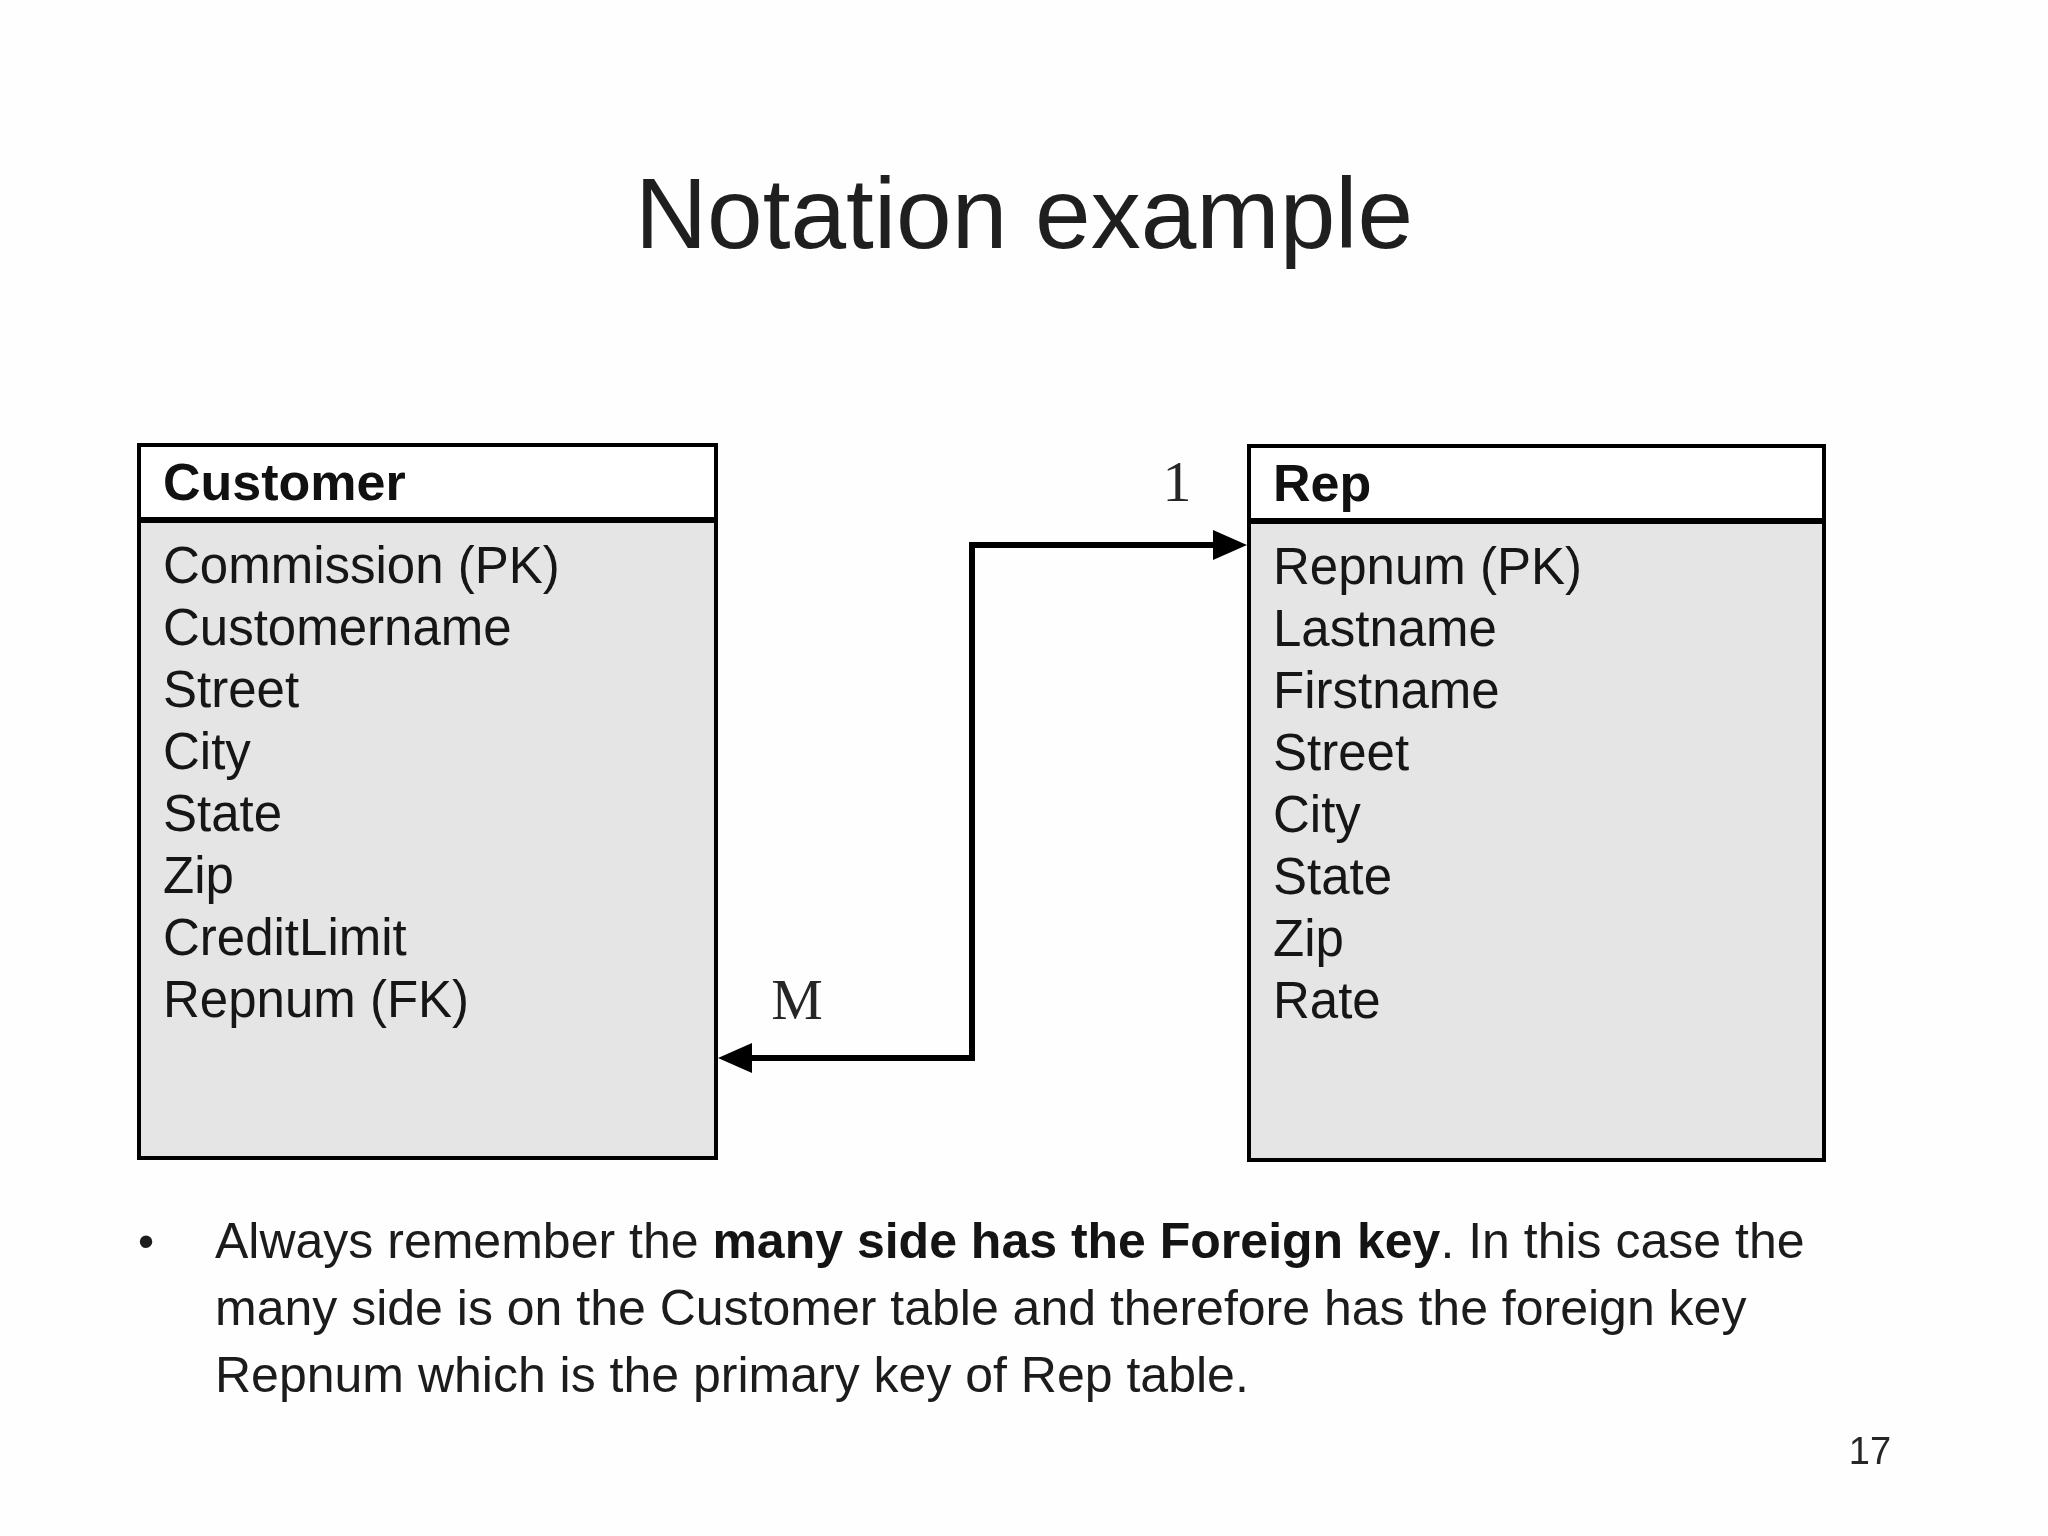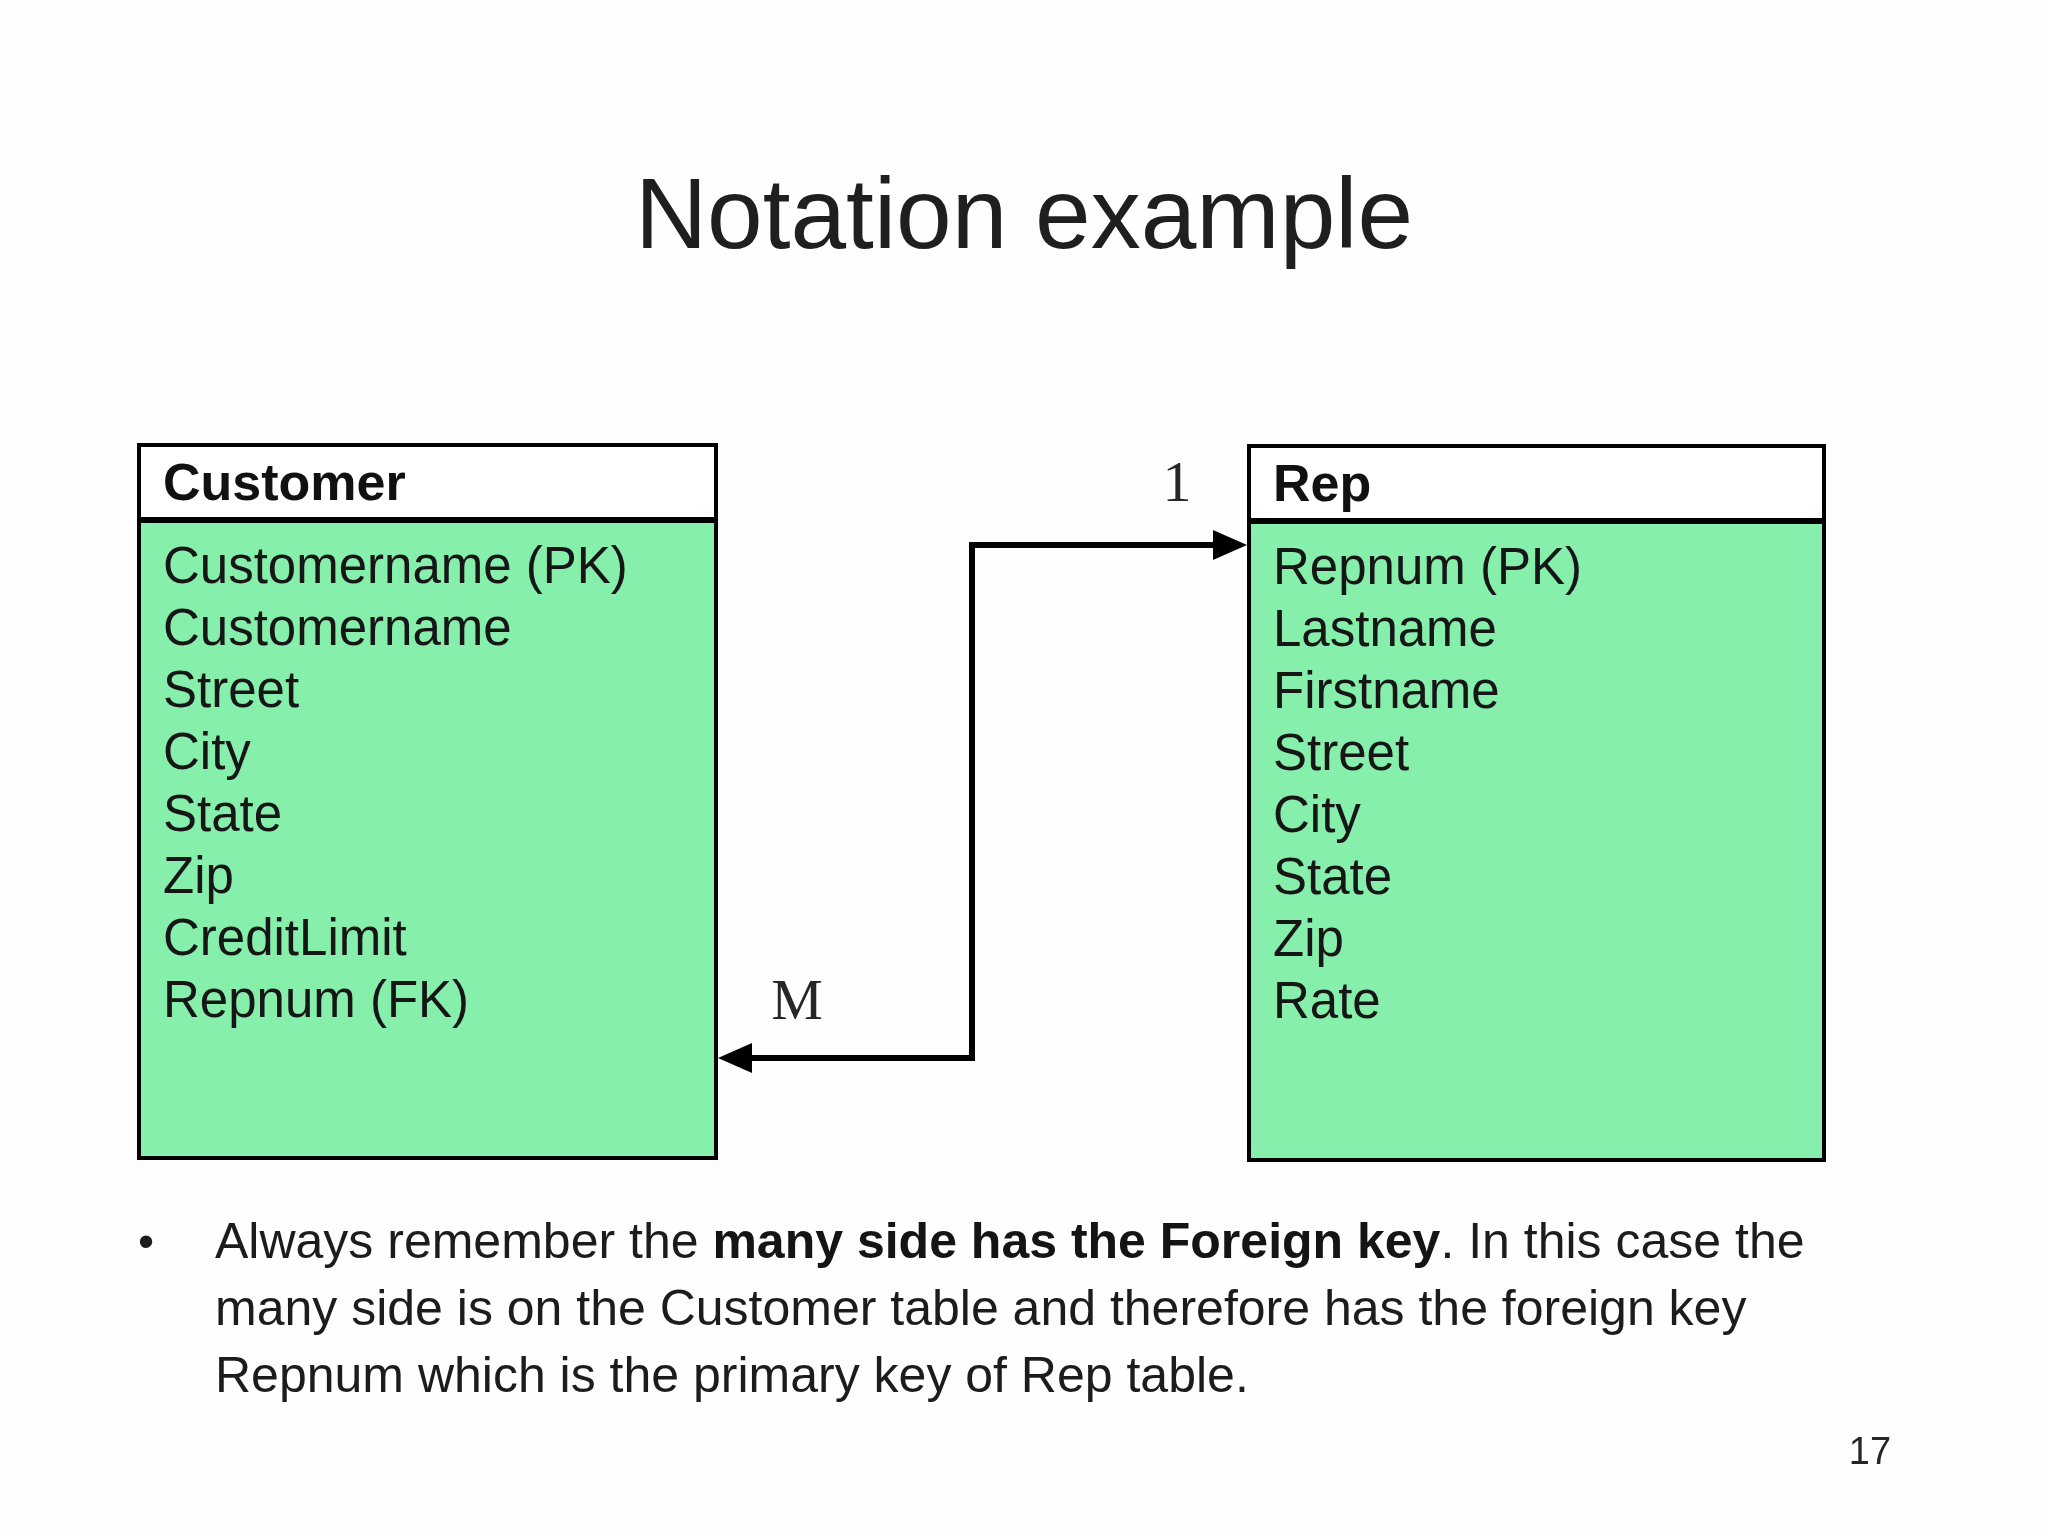--- a/index.html
+++ b/index.html
@@ -21,21 +21,21 @@
     text-align: center;
     font-size: 100px;
     line-height: 1.3;
     font-weight: 400;
     color: #1f1f1f;
   }
   
   .entity {
     position: absolute;
     border: 4px solid #000000;
-    background: #86efac;
+    background: #e5e5e5;
   }
   .entity-customer { left: 137px; top: 443px; width: 581px; height: 717px; }
   .entity-rep      { left: 1247px; top: 444px; width: 579px; height: 718px; }
   .entity-header {
     background: #ffffff;
     border-bottom: 6px solid #000000;
     height: 76px;
     display: flex;
     align-items: center;
     padding-left: 22px;
@@ -112,21 +112,21 @@
 </head>
 <body>
 
 <div class="slide">
 
   <div class="slide-title">Notation example</div>
 
   <div class="entity entity-customer">
     <div class="entity-header">Customer</div>
     <div class="entity-fields">
-      <div>Customername (PK)</div>
+      <div>Commission (PK)</div>
       <div>Customername</div>
       <div>Street</div>
       <div>City</div>
       <div>State</div>
       <div>Zip</div>
       <div>CreditLimit</div>
       <div>Repnum (FK)</div>
     </div>
   </div>
 

